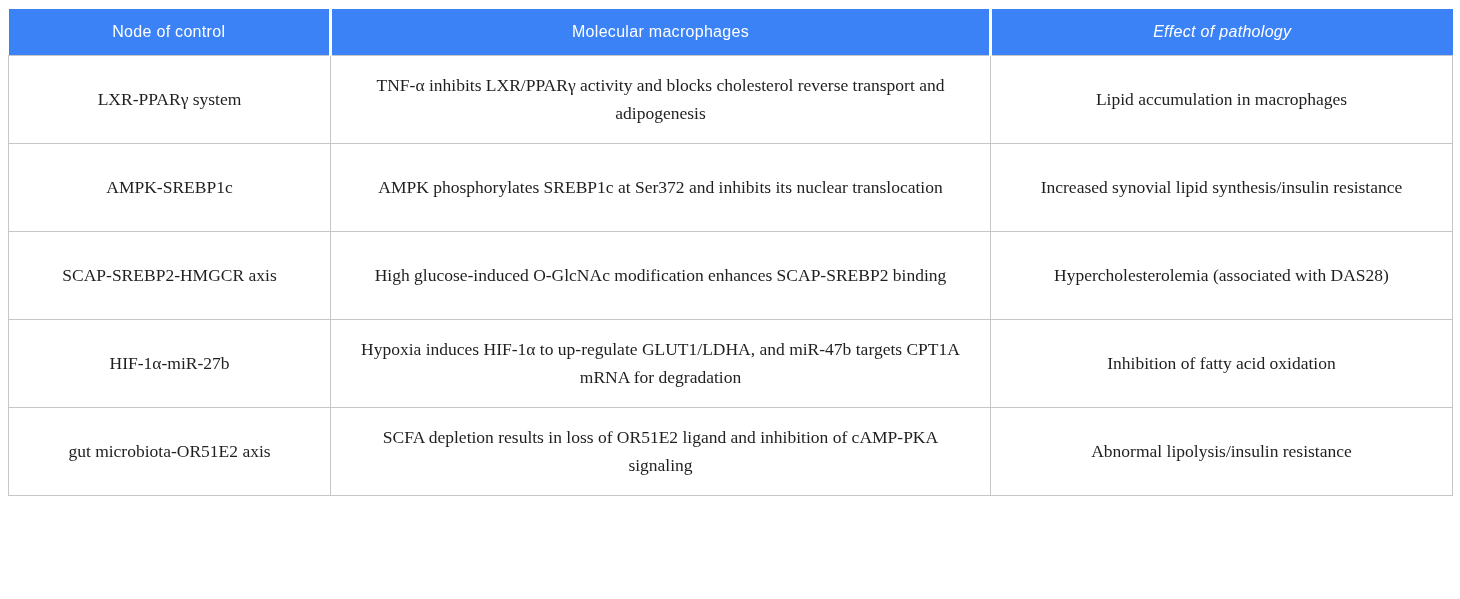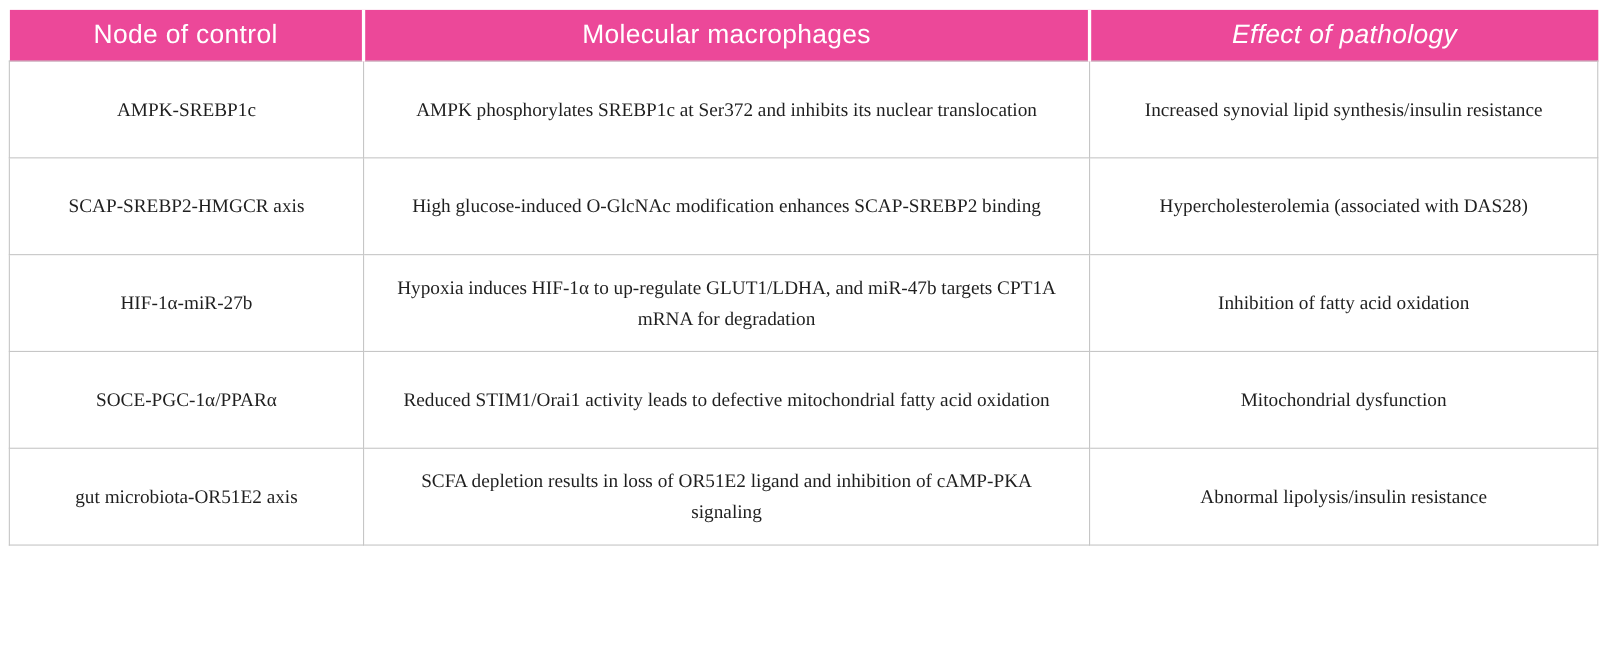--- a/index.html
+++ b/index.html
@@ -20,25 +20,25 @@
   table.data-table {
     width: 1444px;
     border-collapse: collapse;
     table-layout: fixed;
   }
   col.c1 { width: 322px; }
   col.c2 { width: 660px; }
   col.c3 { width: 462px; }
 
   thead th {
-    background: #ec4899;
+    background: #3b82f6;
     color: #ffffff;
     font-family: "Liberation Sans", sans-serif;
     font-weight: 400;
-    font-size: 24px;
+    font-size: 16px;
     letter-spacing: 0.3px;
     height: 46px;
     text-align: center;
     vertical-align: middle;
     border-left: 3px solid #ffffff;
     border-right: 3px solid #ffffff;
     border-top: none;
     border-bottom: none;
     padding: 0 6px;
   }
@@ -72,39 +72,39 @@
     </colgroup>
     <thead>
       <tr>
         <th>Node of control</th>
         <th>Molecular macrophages</th>
         <th>Effect of pathology</th>
       </tr>
     </thead>
     <tbody>
       <tr>
+        <td class="cell-node">LXR-PPARγ system</td>
+        <td class="cell-mechanism">TNF-α inhibits LXR/PPARγ activity and blocks cholesterol reverse transport and adipogenesis</td>
+        <td class="cell-effect">Lipid accumulation in macrophages</td>
+      </tr>
+      <tr>
         <td class="cell-node">AMPK-SREBP1c</td>
         <td class="cell-mechanism">AMPK phosphorylates SREBP1c at Ser372 and inhibits its nuclear translocation</td>
         <td class="cell-effect">Increased synovial lipid synthesis/insulin resistance</td>
       </tr>
       <tr>
         <td class="cell-node">SCAP-SREBP2-HMGCR axis</td>
         <td class="cell-mechanism">High glucose-induced O-GlcNAc modification enhances SCAP-SREBP2 binding</td>
         <td class="cell-effect">Hypercholesterolemia (associated with DAS28)</td>
       </tr>
       <tr>
         <td class="cell-node">HIF-1α-miR-27b</td>
         <td class="cell-mechanism">Hypoxia induces HIF-1α to up-regulate GLUT1/LDHA, and miR-47b targets CPT1A mRNA for degradation</td>
         <td class="cell-effect">Inhibition of fatty acid oxidation</td>
       </tr>
       <tr>
-        <td class="cell-node">SOCE-PGC-1α/PPARα</td>
-        <td class="cell-mechanism">Reduced STIM1/Orai1 activity leads to defective mitochondrial fatty acid oxidation</td>
-        <td class="cell-effect">Mitochondrial dysfunction</td>
-      </tr>
-      <tr>
         <td class="cell-node">gut microbiota-OR51E2 axis</td>
         <td class="cell-mechanism">SCFA depletion results in loss of OR51E2 ligand and inhibition of cAMP-PKA signaling</td>
         <td class="cell-effect">Abnormal lipolysis/insulin resistance</td>
       </tr>
     </tbody>
   </table>
 </div>
 
 </body></html>

